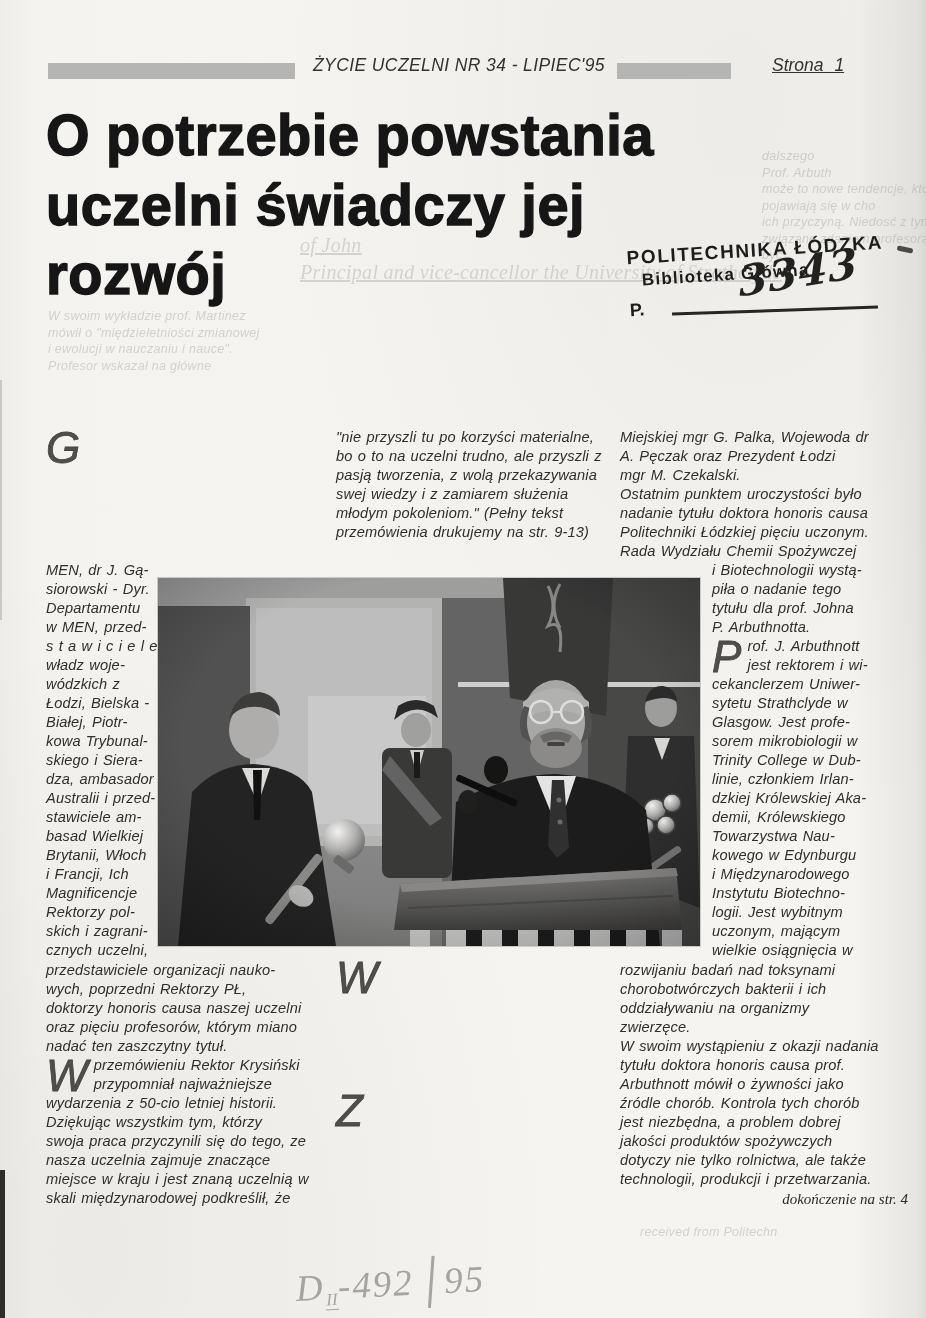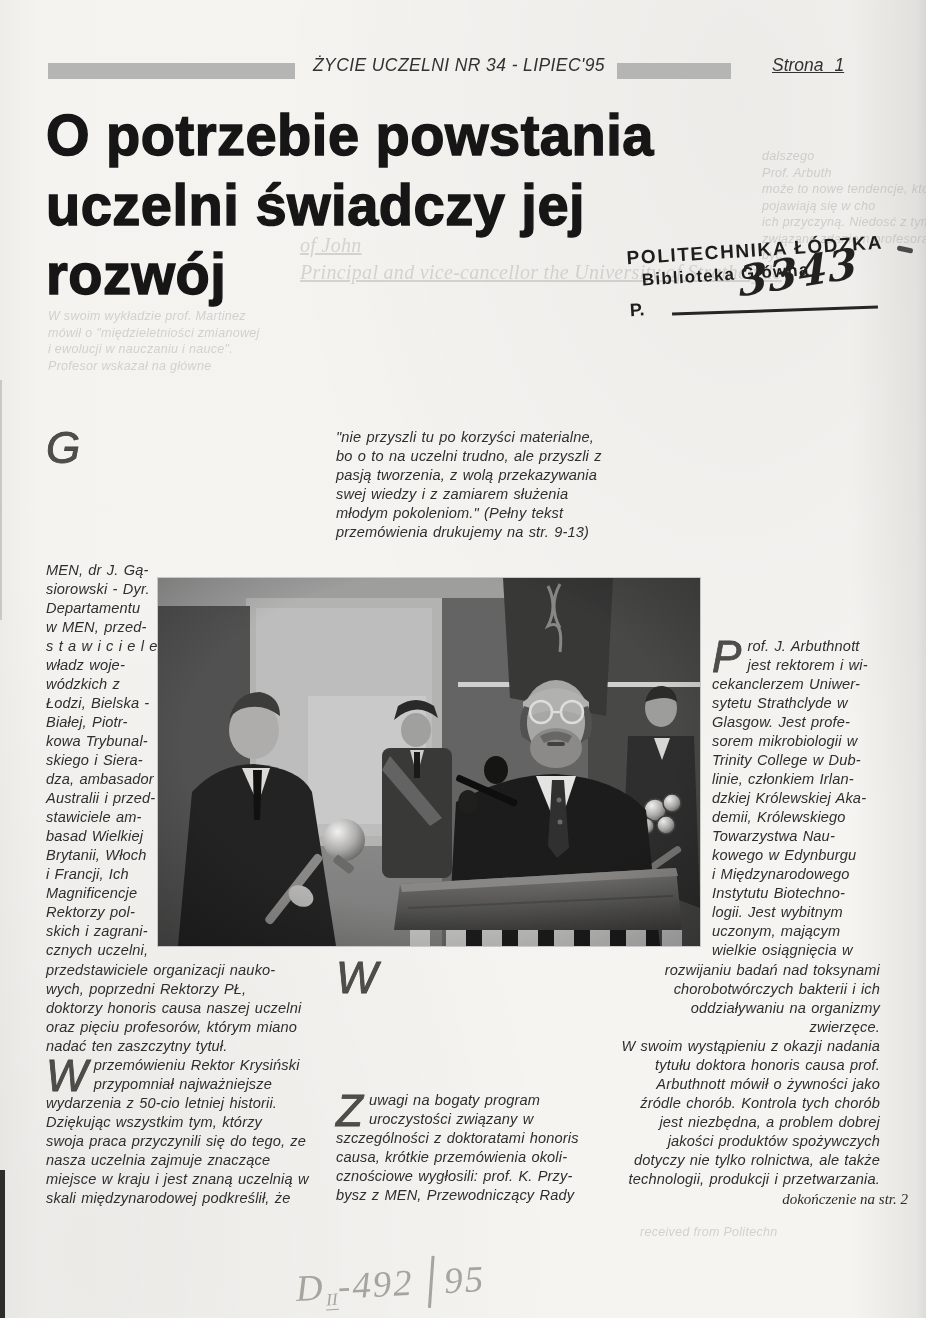--- a/index.html
+++ b/index.html
@@ -129,57 +129,63 @@
 miejsce w kraju i jest znaną uczelnią w
 skali międzynarodowej podkreślił, że</span></div>
 
   <div class="tb" style="left:336px;top:428px;width:280px;">"nie przyszli tu po korzyści materialne,
 bo o to na uczelni trudno, ale przyszli z
 pasją tworzenia, z wolą przekazywania
 swej wiedzy i z zamiarem służenia
 młodym pokoleniom." (Pełny tekst
 przemówienia drukujemy na str. 9-13)</div>
   <div class="tb" style="left:336px;top:958px;width:280px;"><span class="cap">W</span></div>
-  <div class="tb" style="left:336px;top:1091px;width:280px;"><span class="cap">Z</span><span>uwagi na bogaty program
-uroczystości związany w
-szczególności z doktoratami honoris
-causa, krótkie przemówienia okoli-
-cznościowe wygłosili: prof. K. Przy-
-bysz z MEN, Przewodniczący Rady</span></div>
-
+  <div class="tb" style="left:336px;top:1091px;width:280px;"><span class="cap">Z</span></div>
+
+  <div class="tb" style="left:620px;top:428px;width:288px;">Miejskiej mgr G. Palka, Wojewoda dr
+A. Pęczak oraz Prezydent Łodzi
+mgr M. Czekalski.
+Ostatnim punktem uroczystości było
+nadanie tytułu doktora honoris causa
+Politechniki Łódzkiej pięciu uczonym.
+Rada Wydziału Chemii Spożywczej</div>
+  <div class="tb" style="left:712px;top:561px;width:196px;">i Biotechnologii wystą-
+piła o nadanie tego
+tytułu dla prof. Johna
+P. Arbuthnotta.</div>
   <div class="tb" style="left:712px;top:637px;width:196px;"><span class="cap">P</span><span>rof. J. Arbuthnott
 jest rektorem i wi-
 cekanclerzem Uniwer-
 sytetu Strathclyde w
 Glasgow. Jest profe-
 sorem mikrobiologii w
 Trinity College w Dub-
 linie, członkiem Irlan-
 dzkiej Królewskiej Aka-
 demii, Królewskiego
 Towarzystwa Nau-
 kowego w Edynburgu
 i Międzynarodowego
 Instytutu Biotechno-
 logii. Jest wybitnym
 uczonym, mającym
 wielkie osiągnięcia w</span></div>
-  <div class="tb" style="left:592px;top:961px;width:288px;text-align:right;">rozwijaniu badań nad toksynami
+  <div class="tb" style="left:620px;top:961px;width:288px;">rozwijaniu badań nad toksynami
 chorobotwórczych bakterii i ich
 oddziaływaniu na organizmy
 zwierzęce.
 W swoim wystąpieniu z okazji nadania
 tytułu doktora honoris causa prof.
 Arbuthnott mówił o żywności jako
 źródle chorób. Kontrola tych chorób
 jest niezbędna, a problem dobrej
 jakości produktów spożywczych
 dotyczy nie tylko rolnictwa, ale także
 technologii, produkcji i przetwarzania.</div>
-  <div class="contnote">dokończenie na str. 2</div>
+  <div class="contnote">dokończenie na str. 4</div>
 
   <div class="photo">
     <svg viewBox="0 0 542 368" width="542" height="368">
       <defs>
         <radialGradient id="ball" cx="35%" cy="30%" r="80%">
           <stop offset="0" stop-color="#f0efe9"></stop>
             <stop offset="55%" stop-color="#b2ad9f"></stop>
             <stop offset="100%" stop-color="#655f53"></stop>
         </radialGradient>
         <linearGradient id="wall" x1="0" y1="0" x2="0" y2="1">

